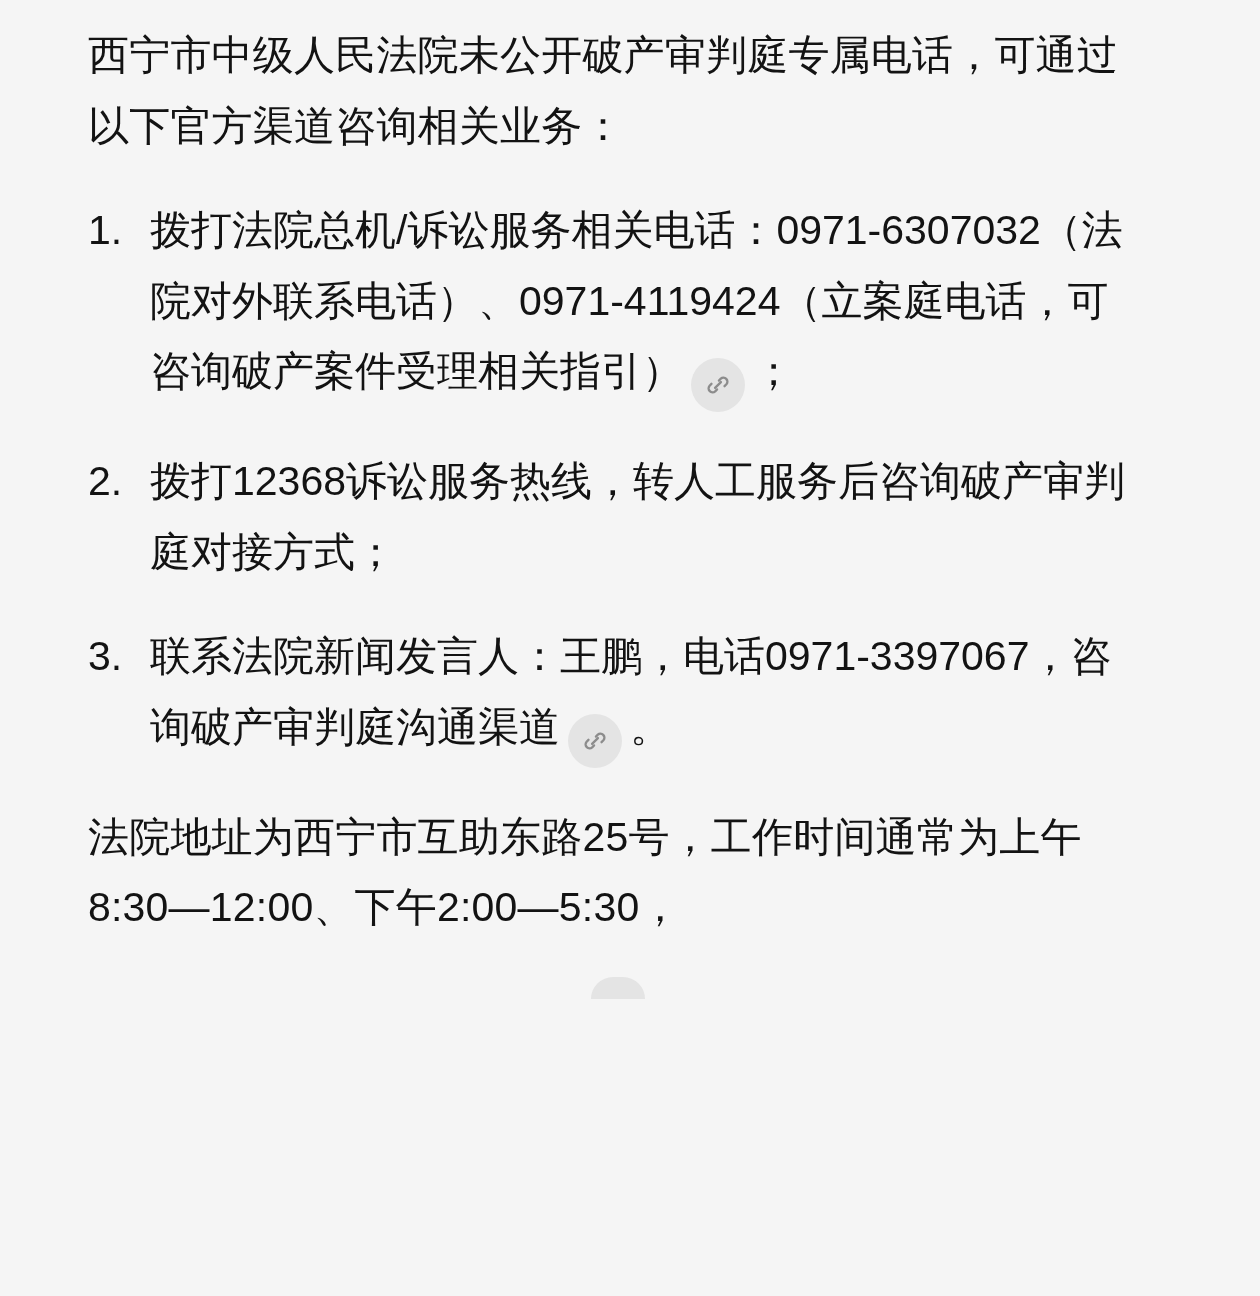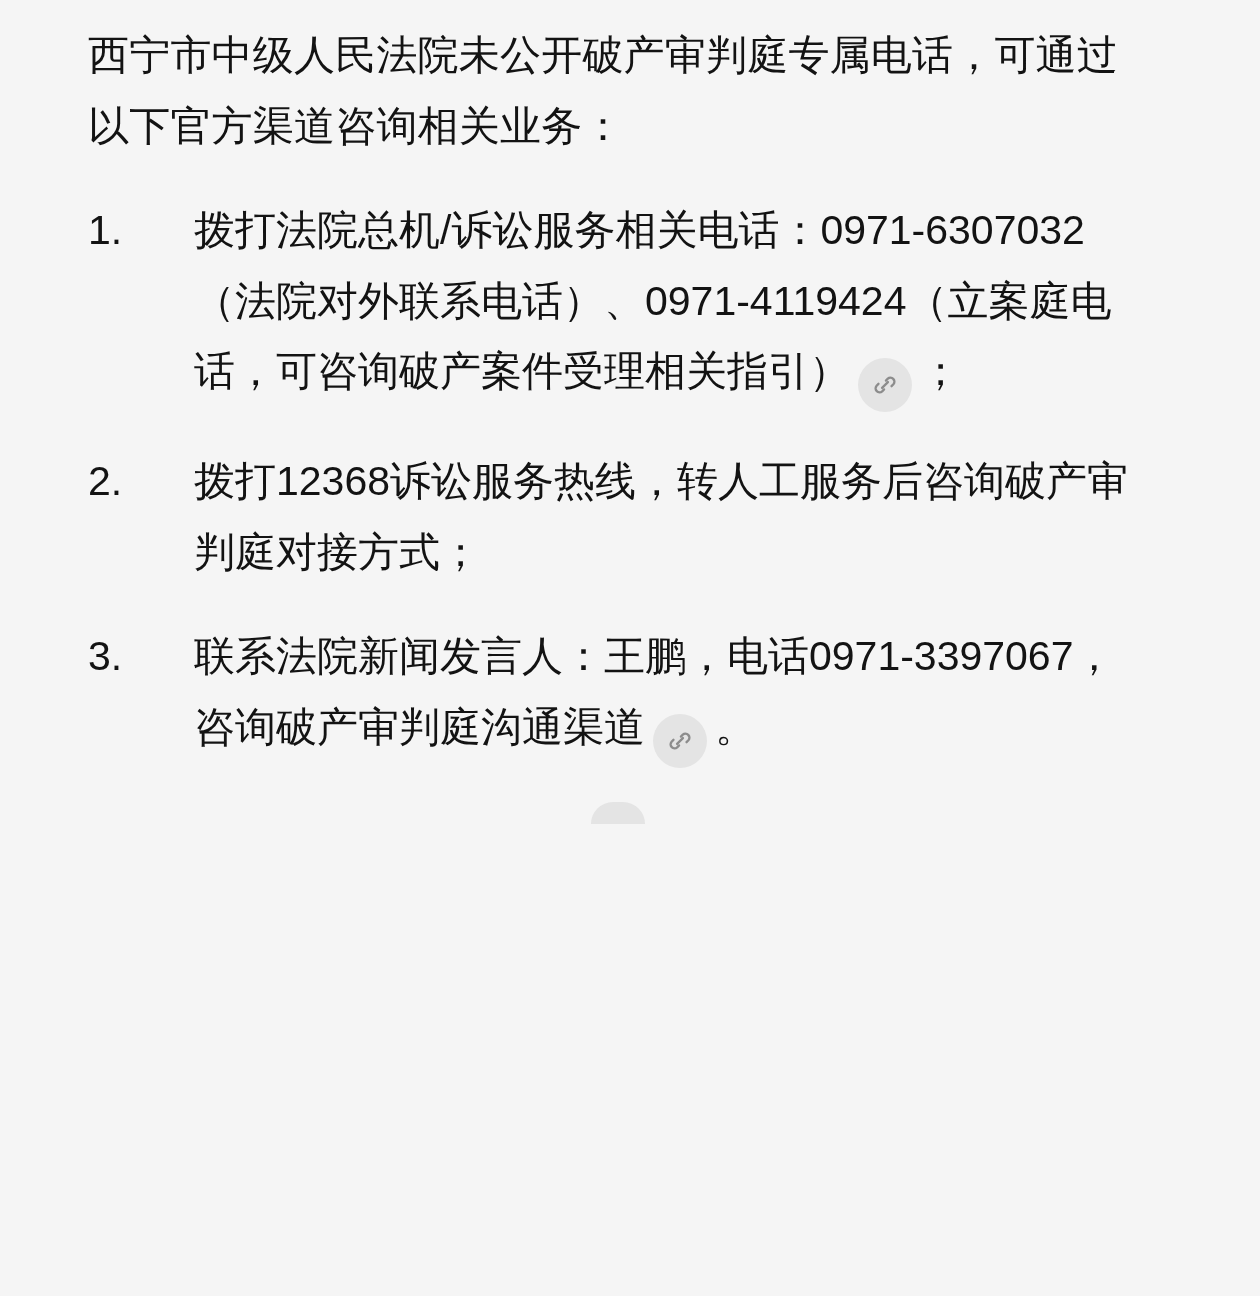--- a/index.html
+++ b/index.html
@@ -38,21 +38,20 @@
     color: #131313;
   }
   .list-num {
     flex: 0 0 auto;
     width: 62px;
     text-align: left;
     color: #131313;
   }
   .list-body {
     flex: 1 1 auto;
-    margin-left: 44px;
   }
   .link-chip {
     display: inline-flex;
     align-items: center;
     justify-content: center;
     width: 54px;
     height: 54px;
     border-radius: 50%;
     background: #e4e4e4;
     vertical-align: -14px;
@@ -112,18 +111,19 @@
       <span>联系法院新闻发言人：王鹏，电话0971-3397067，咨询破产审判庭沟通渠道</span><span class="link-chip">
           <svg viewBox="0 0 24 24" fill="none" stroke="#8c8c8c" stroke-width="2" stroke-linecap="round">
             <path d="M9.5 14.5l5-5"></path>
             <path d="M12.8 8.2l1.6-1.6a3.4 3.4 0 014.8 4.8l-1.6 1.6"></path>
             <path d="M11.2 15.8l-1.6 1.6a3.4 3.4 0 01-4.8-4.8l1.6-1.6"></path>
           </svg>
         </span><span class="tail-punct">。</span>
     </span>
   </div>
 
+  <p class="para">法院地址为西宁市互助东路25号，工作时间通常为上午8:30—12:00、下午2:00—5:30，</p>
 
   <div class="partial-chip-row">
     <span class="partial-chip"></span>
   </div>
 
 </div>
 
 </body></html>

